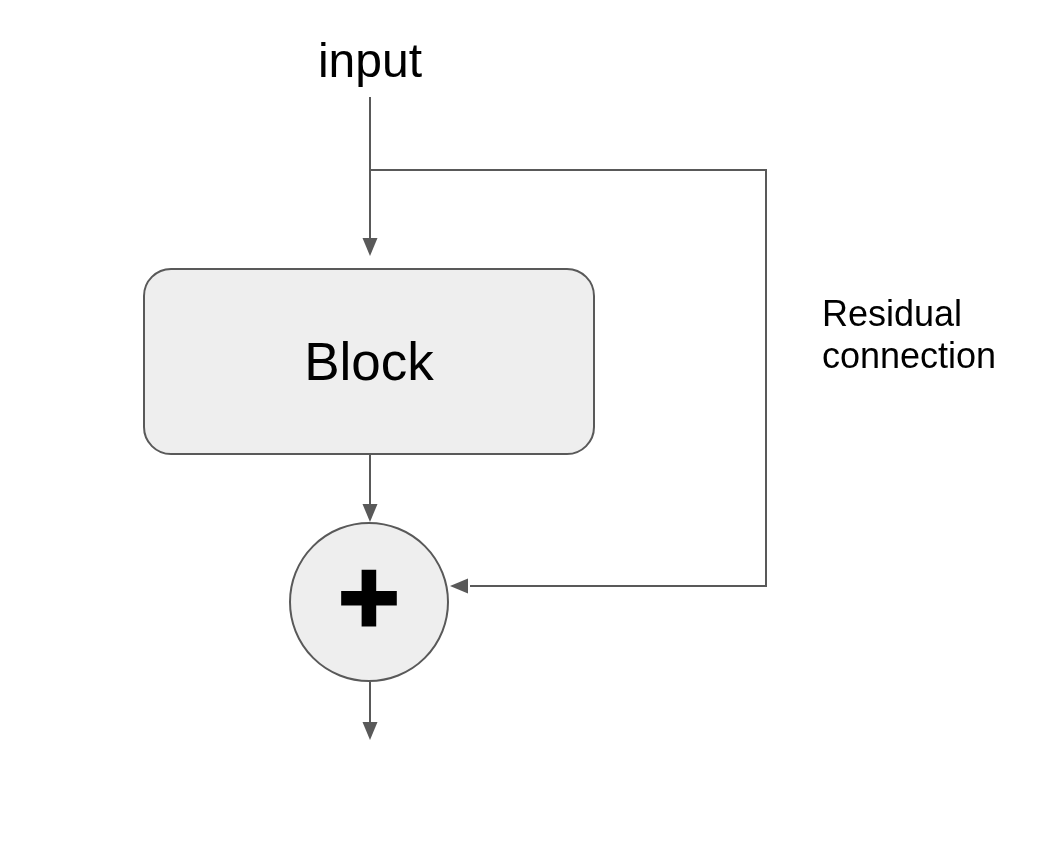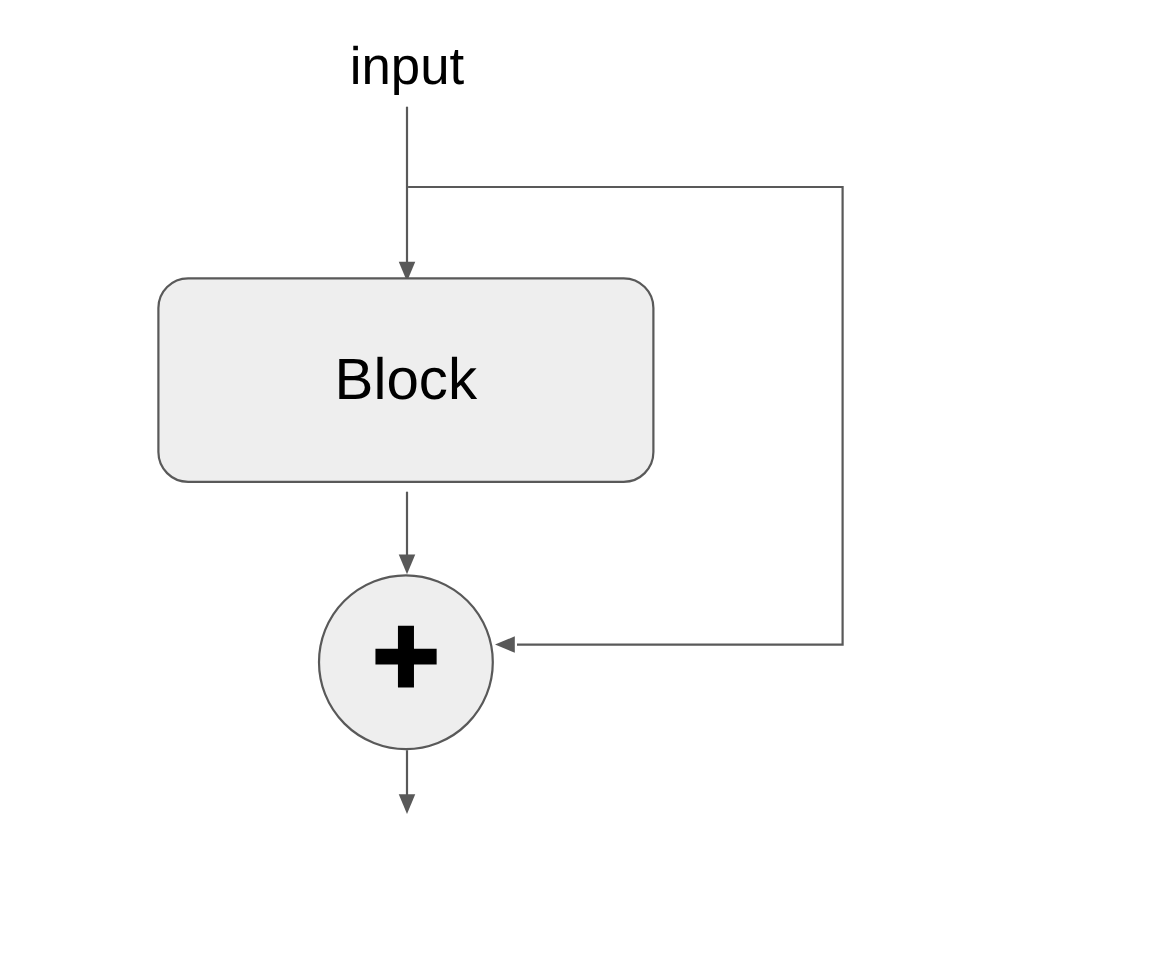--- a/index.html
+++ b/index.html
@@ -47,21 +47,21 @@
     left: 822px;
     top: 293px;
     width: 215px;
     font-size: 36px;
     line-height: 42px;
     text-align: left;
   }
   .block-node {
     position: absolute;
     left: 143px;
-    top: 252px;
+    top: 268px;
     width: 452px;
     height: 187px;
     box-sizing: border-box;
     background: var(--node-fill, #eee);
     border: 2px solid var(--node-border, #595959);
     border-radius: 28px;
     display: flex;
     align-items: center;
     justify-content: center;
   }
@@ -123,14 +123,15 @@
 
   <div class="block-node">
     <span class="block-label">Block</span>
   </div>
 
   <div class="sum-node">
     <span class="plus">+</span>
   </div>
 
 
+  <div class="label residual-label">Residual connection</div>
 
 </div>
 
 </body></html>

